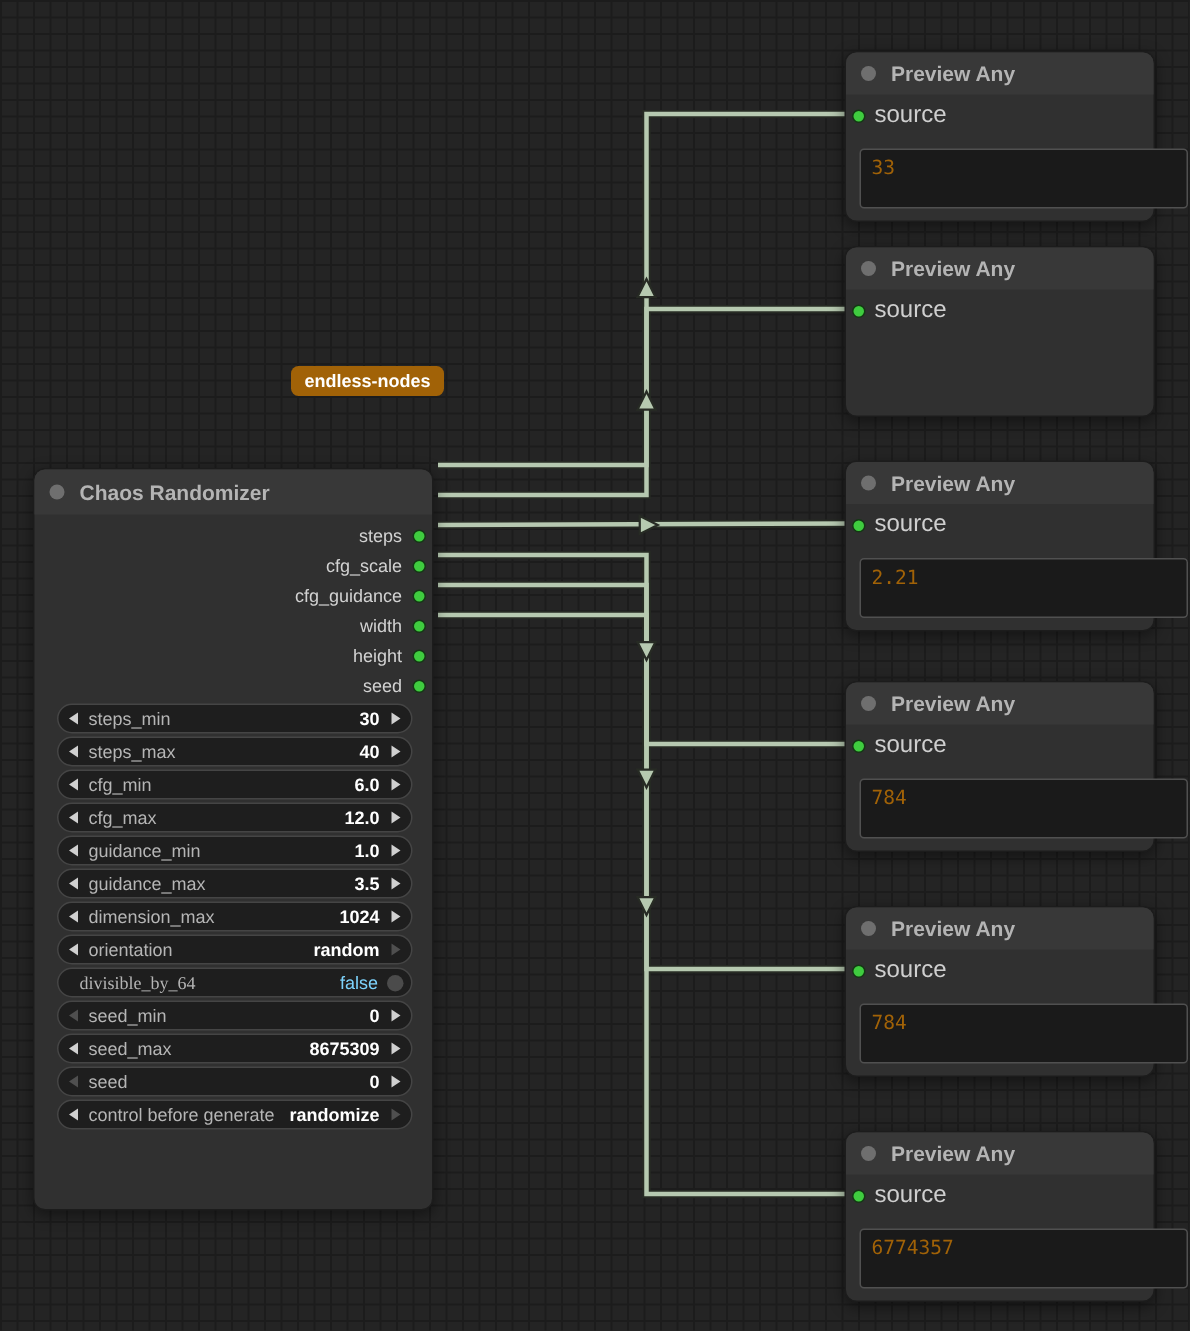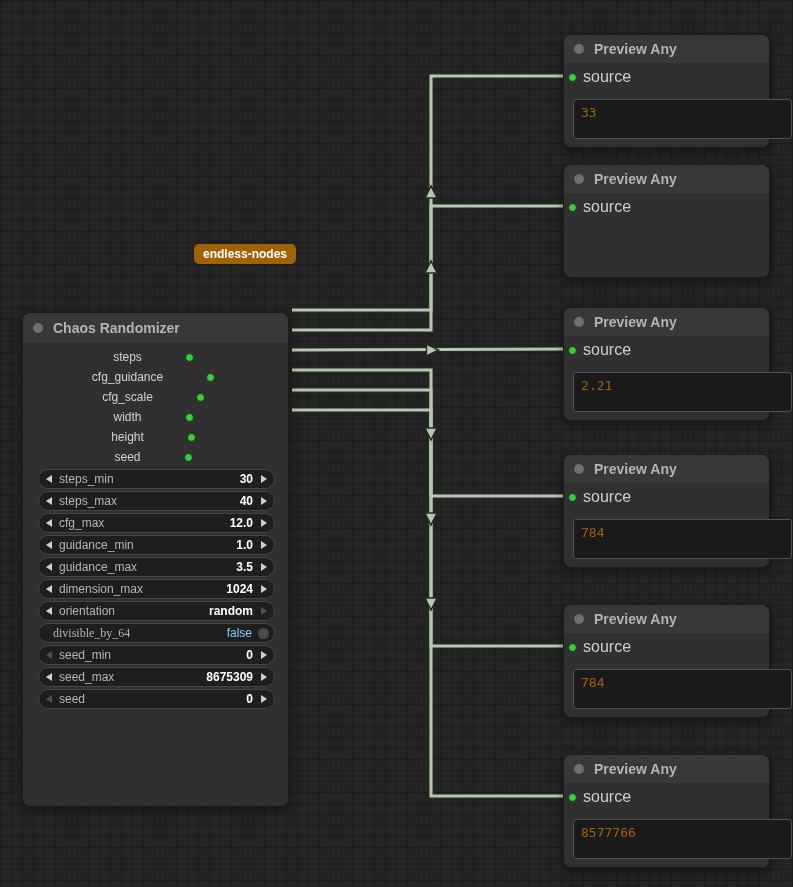--- a/index.html
+++ b/index.html
@@ -19,21 +19,21 @@
     box-sizing:border-box;
   }
   .node-title{
     background:#383838;border-radius:7px 7px 0 0;display:flex;align-items:center;
     color:#b4b4b4;font-size:14px;gap:10px;padding-left:10px;box-sizing:border-box;font-weight:bold;
   }
   .chaos .node-title{height:30px;}
   .preview .node-title{height:28px;}
   .title-dot{width:10px;height:10px;border-radius:50%;background:#6f6f6f;flex:none;}
   .outputs{margin-top:4px;}
-  .out-row{height:20px;display:flex;align-items:center;justify-content:center;gap:36px;}
+  .out-row{height:20px;display:flex;align-items:center;justify-content:flex-end;}
   .out-label{color:#d2d2d2;font-size:12px;}
   .dot{width:9px;height:9px;border-radius:50%;background:#3fcc3f;border:1px solid #143814;box-sizing:border-box;flex:none;}
   .out-row .dot{margin-left:7px;margin-right:4px;}
   .widgets{margin-top:0;}
   .widget{
     height:20px;margin:2px 13px 2px 15px;background:#1e1e1e;
     border:1px solid #454545;border-radius:11px;display:flex;align-items:center;
     font-size:12px;box-sizing:border-box;
   }
   .arr{width:0;height:0;flex:none;}
@@ -90,28 +90,28 @@
   <div class="node-title">
     <span class="title-dot"></span>
     <span>Chaos Randomizer</span>
   </div>
   <div class="outputs" id="chaos-outputs">
       <div class="out-row">
         <span class="out-label">steps</span>
         <span class="dot"></span>
       </div>
       <div class="out-row">
+        <span class="out-label">cfg_scale</span>
+        <span class="dot"></span>
+      </div>
+      <div class="out-row">
         <span class="out-label">cfg_guidance</span>
         <span class="dot"></span>
       </div>
       <div class="out-row">
-        <span class="out-label">cfg_scale</span>
-        <span class="dot"></span>
-      </div>
-      <div class="out-row">
         <span class="out-label">width</span>
         <span class="dot"></span>
       </div>
       <div class="out-row">
         <span class="out-label">height</span>
         <span class="dot"></span>
       </div>
       <div class="out-row">
         <span class="out-label">seed</span>
         <span class="dot"></span>
@@ -123,20 +123,27 @@
         <span class="w-label">steps_min</span>
         <span class="w-spacer"></span>
         <span class="w-value">30</span>
         <span class="arr arr-right"></span>
       </div>
       <div class="widget">
         <span class="arr arr-left"></span>
         <span class="w-label">steps_max</span>
         <span class="w-spacer"></span>
         <span class="w-value">40</span>
+        <span class="arr arr-right"></span>
+      </div>
+      <div class="widget">
+        <span class="arr arr-left"></span>
+        <span class="w-label">cfg_min</span>
+        <span class="w-spacer"></span>
+        <span class="w-value">6.0</span>
         <span class="arr arr-right"></span>
       </div>
       <div class="widget">
         <span class="arr arr-left"></span>
         <span class="w-label">cfg_max</span>
         <span class="w-spacer"></span>
         <span class="w-value">12.0</span>
         <span class="arr arr-right"></span>
       </div>
       <div class="widget">
@@ -187,20 +194,27 @@
         <span class="w-value">8675309</span>
         <span class="arr arr-right"></span>
       </div>
       <div class="widget">
         <span class="arr arr-left dim"></span>
         <span class="w-label">seed</span>
         <span class="w-spacer"></span>
         <span class="w-value">0</span>
         <span class="arr arr-right"></span>
       </div>
+      <div class="widget">
+        <span class="arr arr-left"></span>
+        <span class="w-label">control before generate</span>
+        <span class="w-spacer"></span>
+        <span class="w-value">randomize</span>
+        <span class="arr arr-right dim"></span>
+      </div>
     </div>
 </div>
 
 <div id="preview-container">
     <div class="node preview" style="left: 563px; top: 34px; width: 207px; height: 114px;">
       <div class="node-title">
         <span class="title-dot"></span>
         <span>Preview Any</span>
       </div>
       <div class="src-row">
@@ -254,15 +268,15 @@
     </div>
     <div class="node preview" style="left: 563px; top: 754px; width: 207px; height: 114px;">
       <div class="node-title">
         <span class="title-dot"></span>
         <span>Preview Any</span>
       </div>
       <div class="src-row">
         <span class="dot"></span>
         <span class="src-label">source</span>
       </div>
-      <div class="preview-box">8577766</div>
+      <div class="preview-box">6774357</div>
     </div>
   </div>
 
 </body></html>

